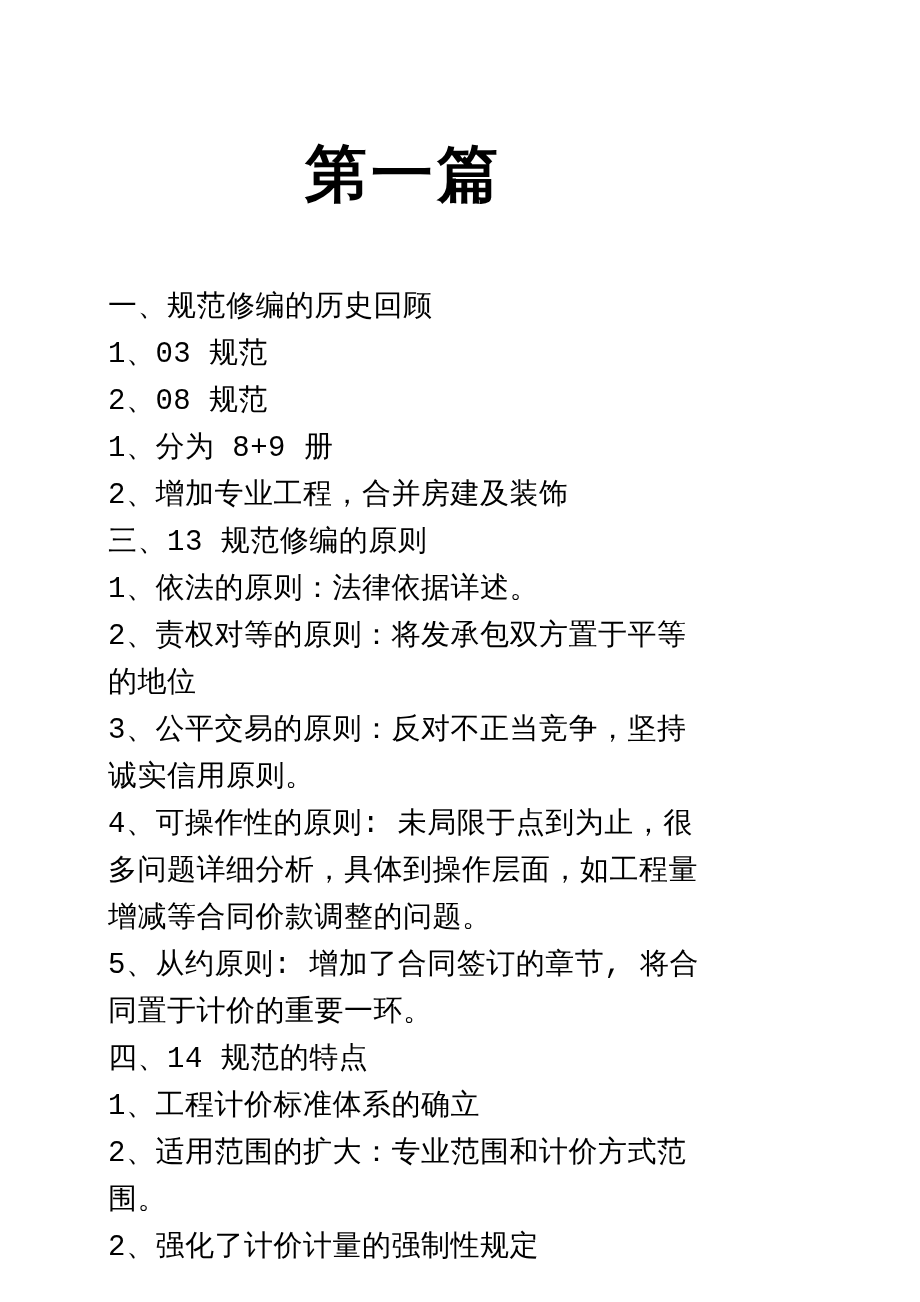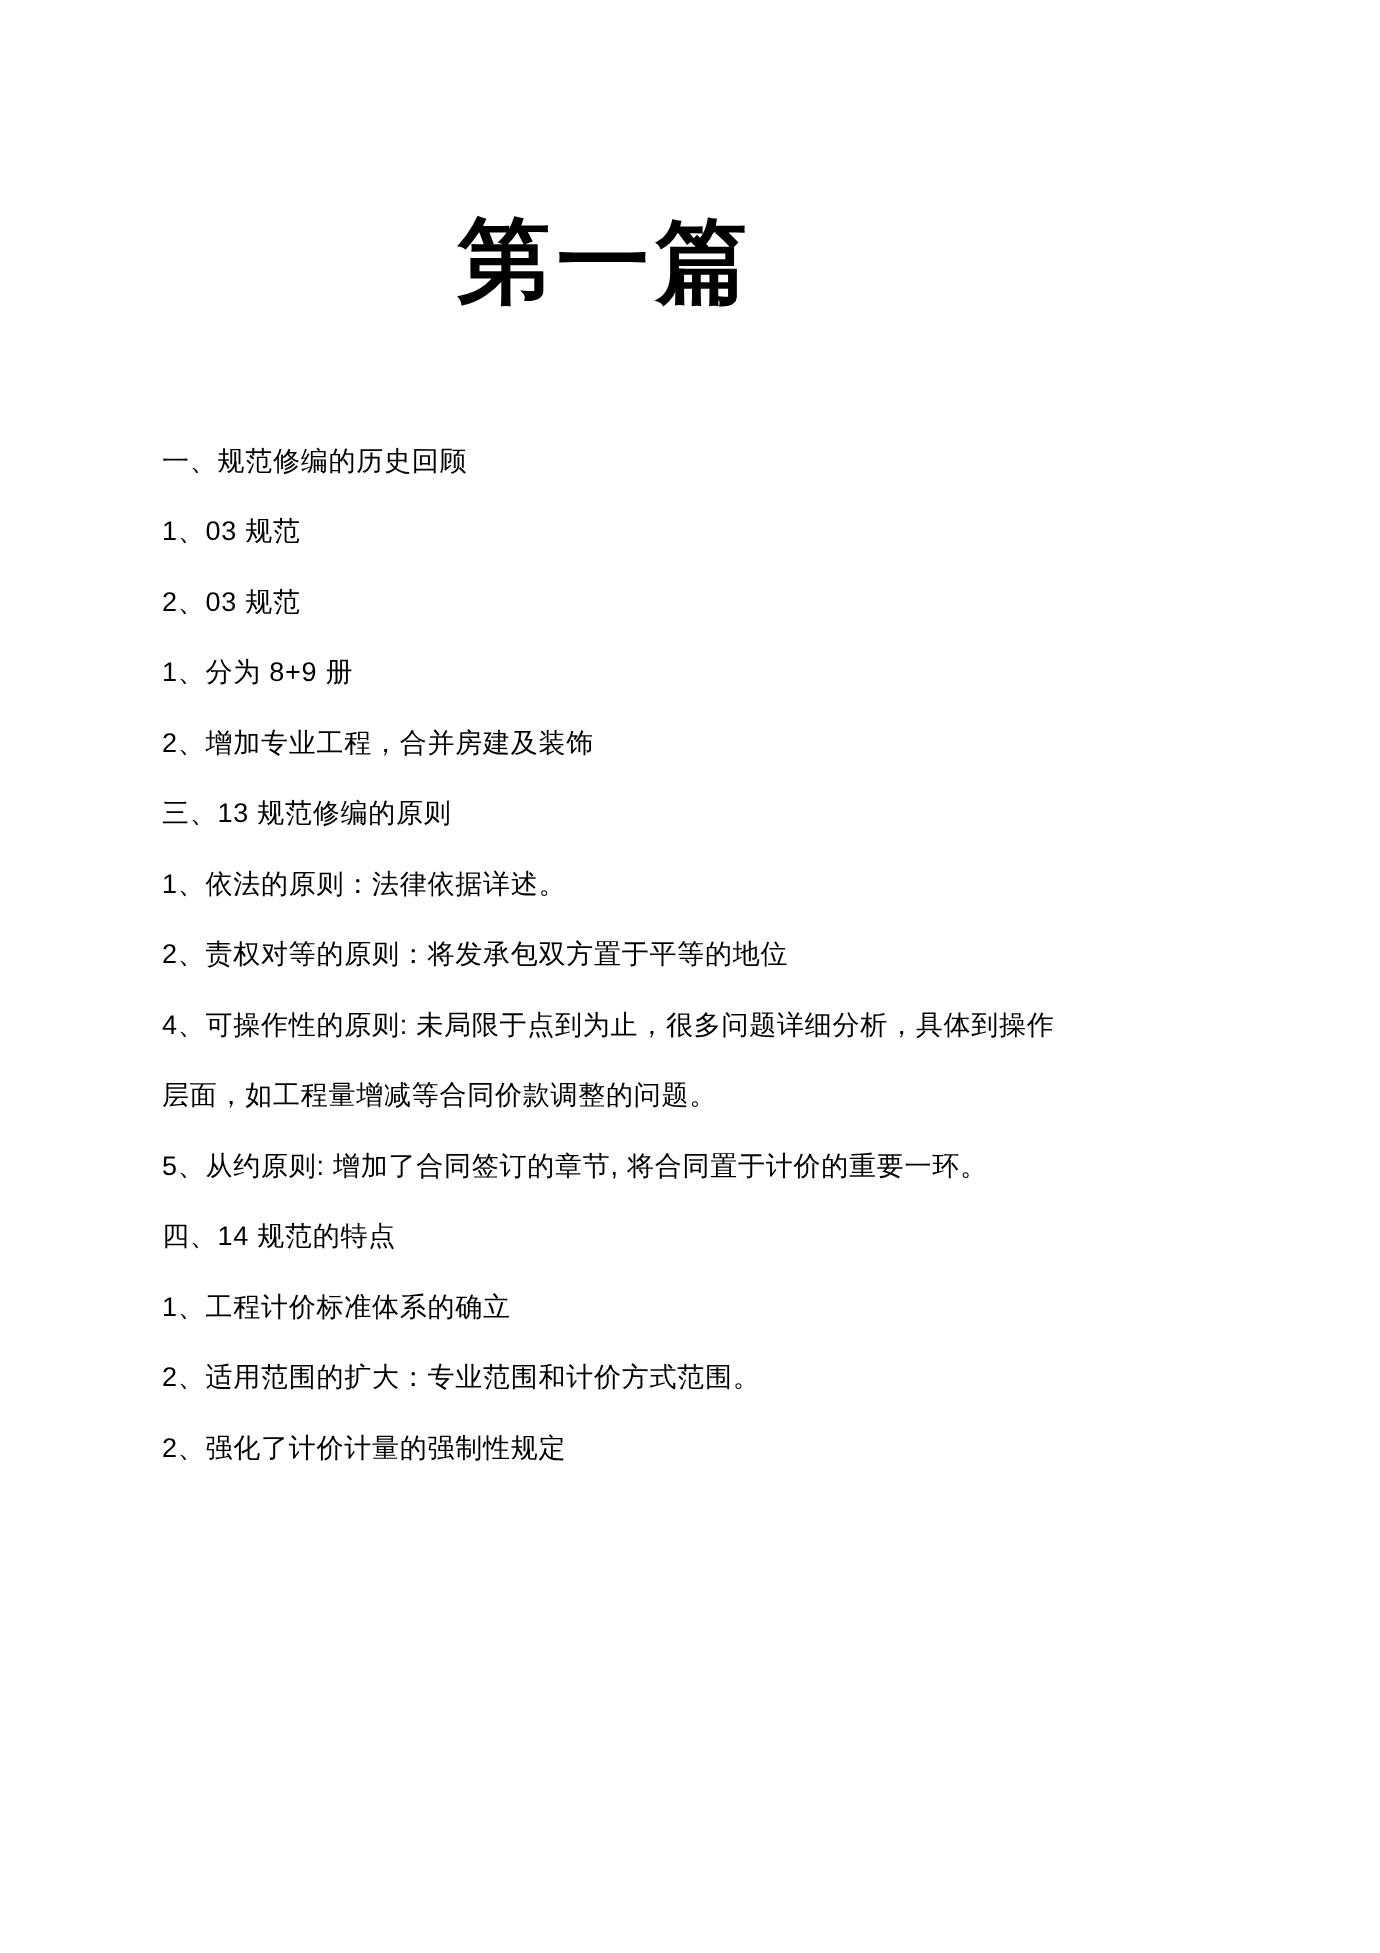--- a/index.html
+++ b/index.html
@@ -51,48 +51,49 @@
     vertical-align: baseline;
     position: relative;
     top: -4px;
     letter-spacing: 1px;
   }
   .body-block {
     margin-top: 78px;
     padding-left: 8px;
   }
   .line {
-    font-family: Liberation Sans, sans-serif;
-    font-size: 18px;
+    font-family: Liberation Mono, monospace;
+    font-size: 29px;
     line-height: 47px;
     letter-spacing: 0.5px;
     white-space: pre-wrap;
   }
   .line.wrap {
     line-height: 47px;
   }
 </style>
 </head>
 <body>
 
 <div class="page">
 
   <div class="title-block">
     <div class="title-main">第一篇</div>
   </div>
 
   <div class="body-block">
     <div class="line">一、规范修编的历史回顾</div>
     <div class="line">1、03 规范</div>
-    <div class="line">2、03 规范</div>
+    <div class="line">2、08 规范</div>
     <div class="line">1、分为 8+9 册</div>
     <div class="line">2、增加专业工程，合并房建及装饰</div>
     <div class="line">三、13 规范修编的原则</div>
     <div class="line">1、依法的原则：法律依据详述。</div>
     <div class="line">2、责权对等的原则：将发承包双方置于平等的地位</div>
+    <div class="line">3、公平交易的原则：反对不正当竞争，坚持诚实信用原则。</div>
     <div class="line wrap">4、可操作性的原则: 未局限于点到为止，很多问题详细分析，具体到操作层面，如工程量增减等合同价款调整的问题。</div>
     <div class="line">5、从约原则: 增加了合同签订的章节, 将合同置于计价的重要一环。</div>
     <div class="line">四、14 规范的特点</div>
     <div class="line">1、工程计价标准体系的确立</div>
     <div class="line">2、适用范围的扩大：专业范围和计价方式范围。</div>
     <div class="line">2、强化了计价计量的强制性规定</div>
   </div>
 
 </div>
 

